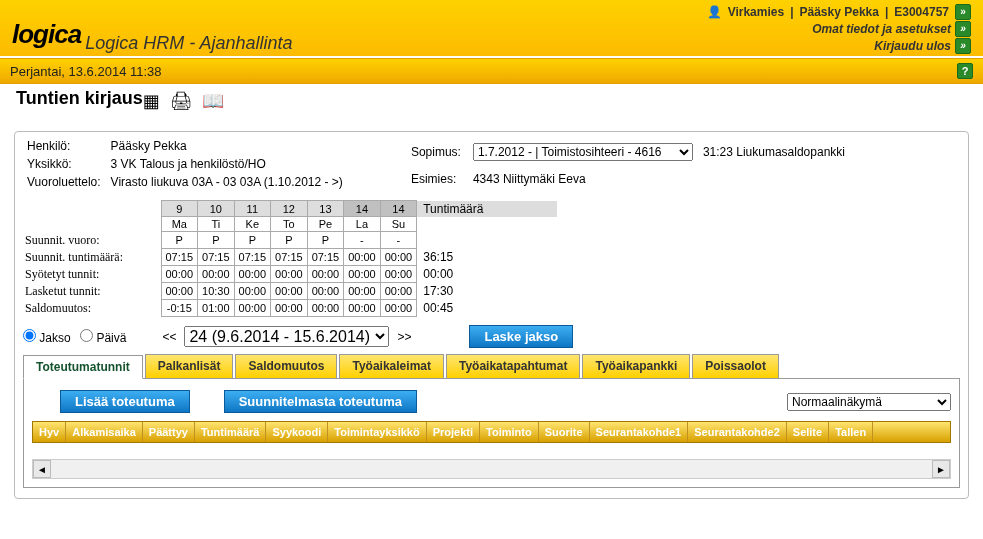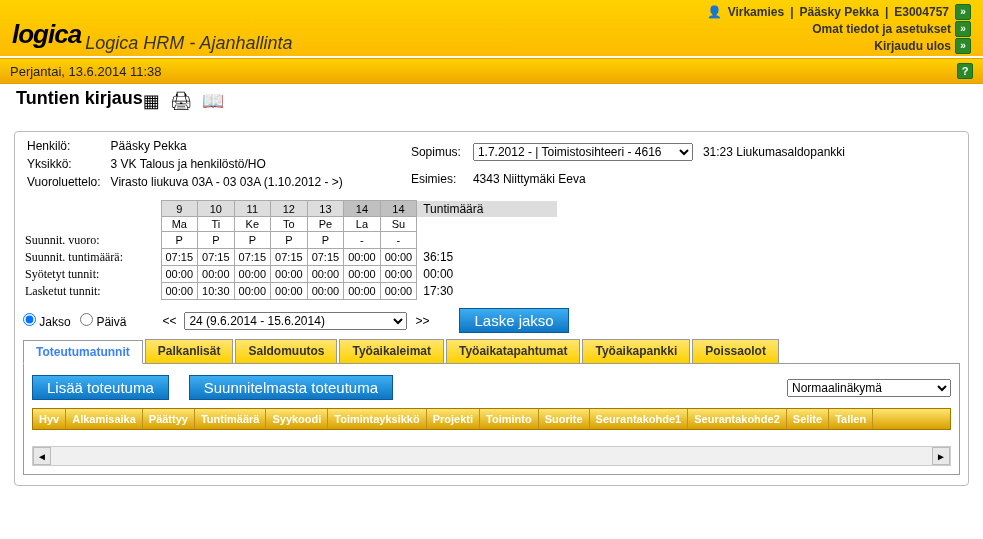--- a/index.html
+++ b/index.html
@@ -2,21 +2,21 @@
 <html><head>
 <meta charset="utf-8">
 <style>
 * { box-sizing: border-box; margin: 0; padding: 0; font-family: Arial, sans-serif; }
 body { background: #fff; font-size: 12px; color: #000; width: 983px; }
 .header { background: linear-gradient(to bottom, #fed100 0%, #fdbb00 100%); display: flex; justify-content: space-between; padding: 4px 12px 2px 4px; }
 .logo { font-size: 26px; font-weight: bold; font-style: italic; letter-spacing: -1px; padding: 4px 8px; }
 .app-title { font-weight: normal; font-size: 18px; font-style: italic; color: #333; padding-top: 14px; margin-left: -4px; }
 .header-right { text-align: right; font-size: 12px; }
 .header-right .user-line { display: flex; align-items: center; justify-content: flex-end; gap: 6px; color: #333; font-weight: bold; }
-.header-right .action-line { display: flex; align-items: center; justify-content: flex-end; gap: 4px; color: #333; font-weight: bold; margin-top: 1px; }
+.header-right .action-line { display: flex; align-items: center; justify-content: flex-end; gap: 4px; color: #333; font-weight: bold; margin-top: 1px; font-style: italic; }
 .green-btn { display: inline-block; width: 16px; height: 16px; background: #2a8a2a; color: #fff; border-radius: 2px; text-align: center; line-height: 14px; font-size: 10px; font-weight: bold; border: 1px solid #1a6a1a; }
 .user-icon { display: inline-block; width: 14px; height: 14px; font-size: 12px; }
 .datebar { background: linear-gradient(to bottom, #fed100 0%, #f0a800 100%); padding: 4px 10px; display: flex; justify-content: space-between; align-items: center; border-top: 1px solid #e0a000; border-bottom: 1px solid #e0a000; margin-top: 2px; }
 .datebar-text { font-size: 13px; color: #222; }
 .help-btn { width: 16px; height: 16px; background: #2a8a2a; color: #fff; border-radius: 2px; text-align: center; line-height: 14px; font-size: 11px; font-weight: bold; border: 1px solid #1a6a1a; }
 .content { margin: 10px 14px; background: #fff; border: 1px solid #bbb; border-radius: 4px; padding: 0; }
 .page-title-row { display: flex; justify-content: flex-start; align-items: center; padding: 0 4px 4px 2px; margin: 0 14px; }
 .page-title { font-size: 18px; font-weight: bold; padding: 4px 0 8px 0; }
 .title-icons { display: flex; gap: 10px; font-size: 18px; cursor: pointer; }
 .info-block { display: flex; gap: 16px; padding: 4px 6px; flex-wrap: wrap; }
@@ -26,28 +26,28 @@
 .select-contract { width: 220px; font-size: 12px; }
 .week-grid { margin: 4px 6px 4px 6px; }
 .week-grid table { border-collapse: collapse; }
 .week-grid td, .week-grid th { border: 1px solid #aaa; text-align: center; font-size: 11px; padding: 1px 4px; min-width: 30px; }
 .week-grid tr:first-child td { background: #ddd; }
 .week-grid .today { background: #c0c0c0 !important; }
 .week-grid .row-label { border: none; text-align: left; font-size: 12px; padding-right: 6px; width: 140px; }
 .week-grid tr td:first-child { border: none; background: transparent; font-family: Liberation Serif, serif; }
 .period-row { display: flex; align-items: center; gap: 6px; margin: 8px 0 6px 8px; }
 .period-radio label { font-size: 12px; margin-right: 6px; }
-.period-select { width: 223px; font-size: 12px; }
+.period-select { width: 205px; font-size: 16px; }
 .nav-arrow { font-size: 12px; cursor: pointer; padding: 0 2px; }
-.btn-blue { background: linear-gradient(to bottom, #3daef2 0%, #0e76c4 100%); color: #fff; border: 1px solid #0a5a99; padding: 3px 14px; font-size: 15px; font-weight: normal; cursor: pointer; }
+.btn-blue { background: linear-gradient(to bottom, #3daef2 0%, #0e76c4 100%); color: #fff; border: 1px solid #0a5a99; padding: 3px 14px; font-size: 13px; font-weight: bold; cursor: pointer; margin-left: 28px; }
 .tabs { display: flex; border-bottom: 1px solid #999; margin: 6px 8px 0 8px; }
 .tab { background: linear-gradient(to bottom, #ffe570 0%, #ffd000 100%); border: 1px solid #999; border-bottom: none; padding: 4px 12px; font-size: 12px; font-weight: bold; margin-right: 2px; cursor: pointer; color: #333; }
-.tab.active { background: #fff; border-bottom: 1px solid #fff; position: relative; top: 1px; color: #3b82f6; }
+.tab.active { background: #fff; border-bottom: 1px solid #fff; position: relative; top: 1px; color: #14532d; }
 .tab-panel { border: 1px solid #999; border-top: none; margin: -1px 8px 10px 8px; padding: 12px 8px 8px 8px; }
-.panel-actions { display: flex; align-items: center; gap: 20px; margin-bottom: 8px; }
+.panel-actions { display: flex; align-items: center; gap: 6px; margin-bottom: 8px; }
 .panel-actions .spacer { flex: 1; }
 .view-select { width: 164px; font-size: 12px; }
 .col-headers { display: flex; background: linear-gradient(to bottom, #ffe570 0%, #d8a000 100%); border: 1px solid #a07800; }
 .col-headers div { color: #fff; font-weight: bold; font-size: 11px; padding: 4px 6px; border-right: 1px solid #c09020; white-space: nowrap; }
 .scroll-row { height: 20px; border: 1px solid #ccc; margin-top: 16px; background: #f0f0f0; position: relative; }
 .scroll-arrow { position: absolute; top: 0; width: 18px; height: 100%; background: #e8e8e8; border: 1px solid #bbb; text-align: center; font-size: 10px; line-height: 18px; }
 .scroll-arrow.left { left: 0; }
 .scroll-arrow.right { right: 0; }
 .right-info { font-size: 12px; margin-left: 12px; }
 </style>
@@ -194,20 +194,31 @@
         <td class="row-label">Lasketut tunnit:</td>
         <td>00:00</td>
         <td>10:30</td>
         <td>00:00</td>
         <td>00:00</td>
         <td>00:00</td>
         <td>00:00</td>
         <td>00:00</td>
         <td class="row-label" style="text-align:left;padding-left:6px;">17:30</td>
       </tr>
+      <tr>
+        <td class="row-label">Saldomuutos:</td>
+        <td>-0:15</td>
+        <td>01:00</td>
+        <td>00:00</td>
+        <td>00:00</td>
+        <td>00:00</td>
+        <td>00:00</td>
+        <td>00:00</td>
+        <td class="row-label" style="text-align:left;padding-left:6px;">00:45</td>
+      </tr>
     </tbody>
       </table>
   </div>
 
   <div class="period-row">
     <span class="period-radio">
       <input type="radio" name="pr" checked="" style="">
       <label>Jakso</label>
       <input type="radio" name="pr" style="">
       <label>Päivä</label>

